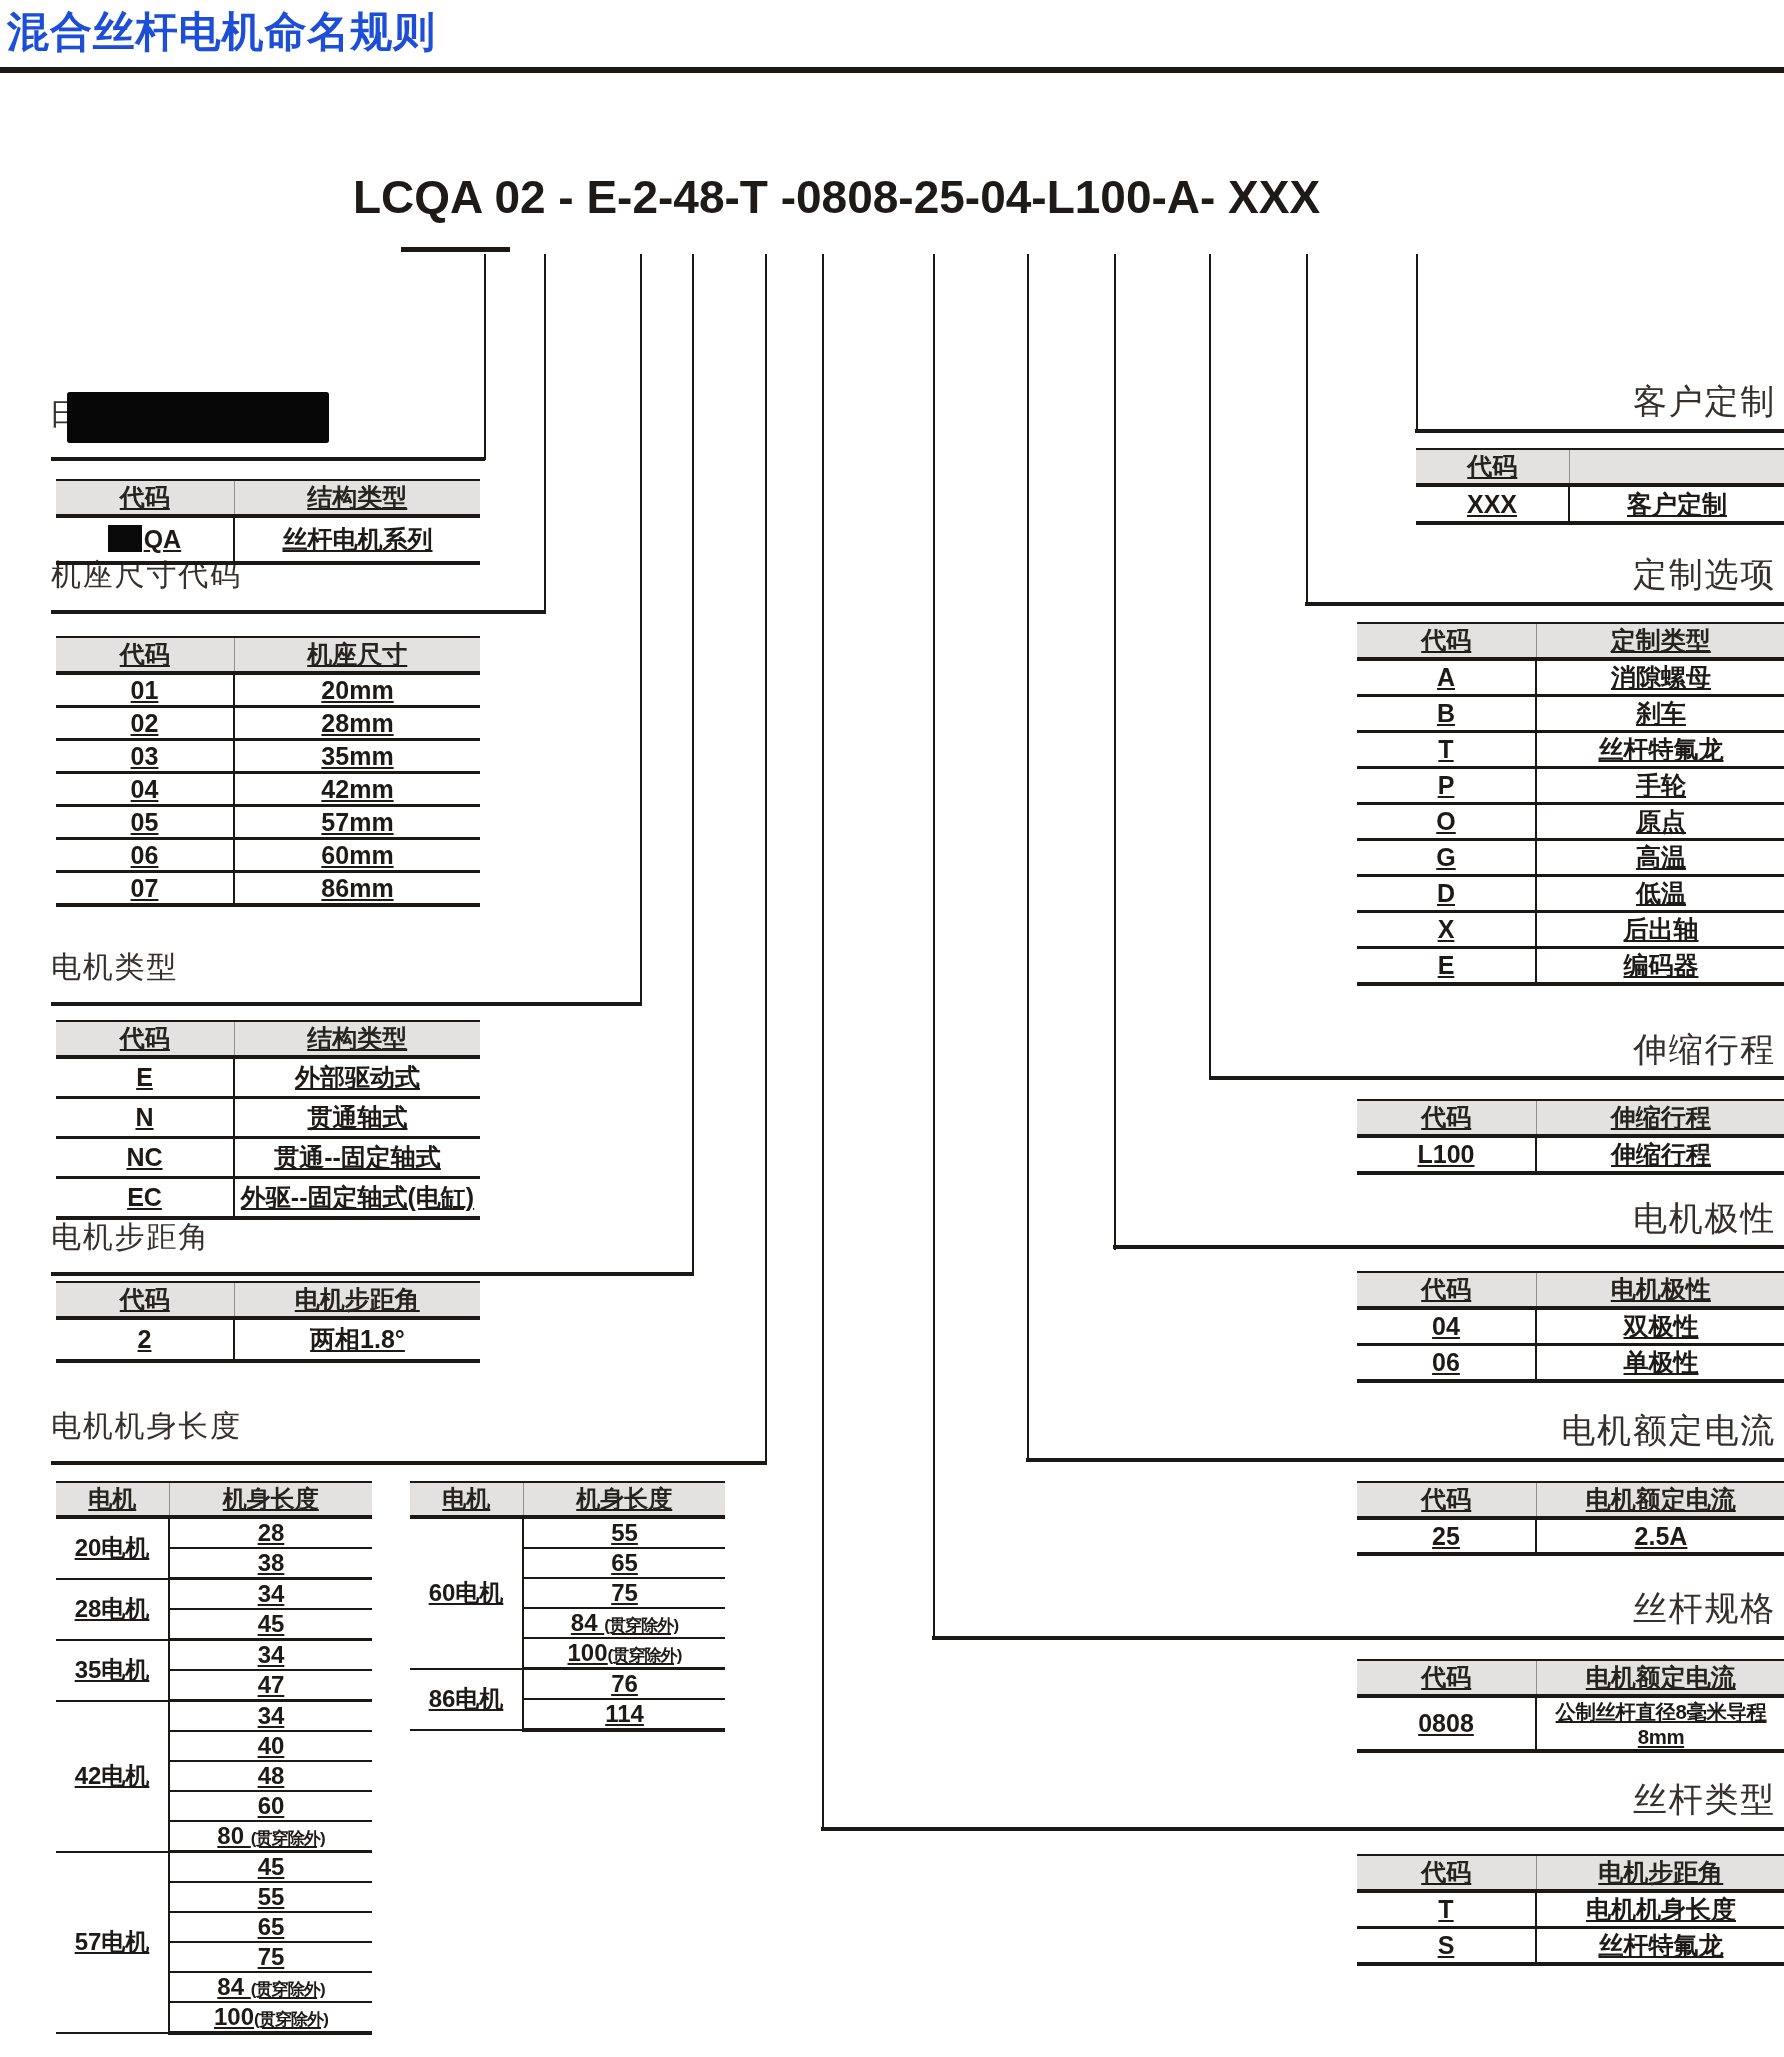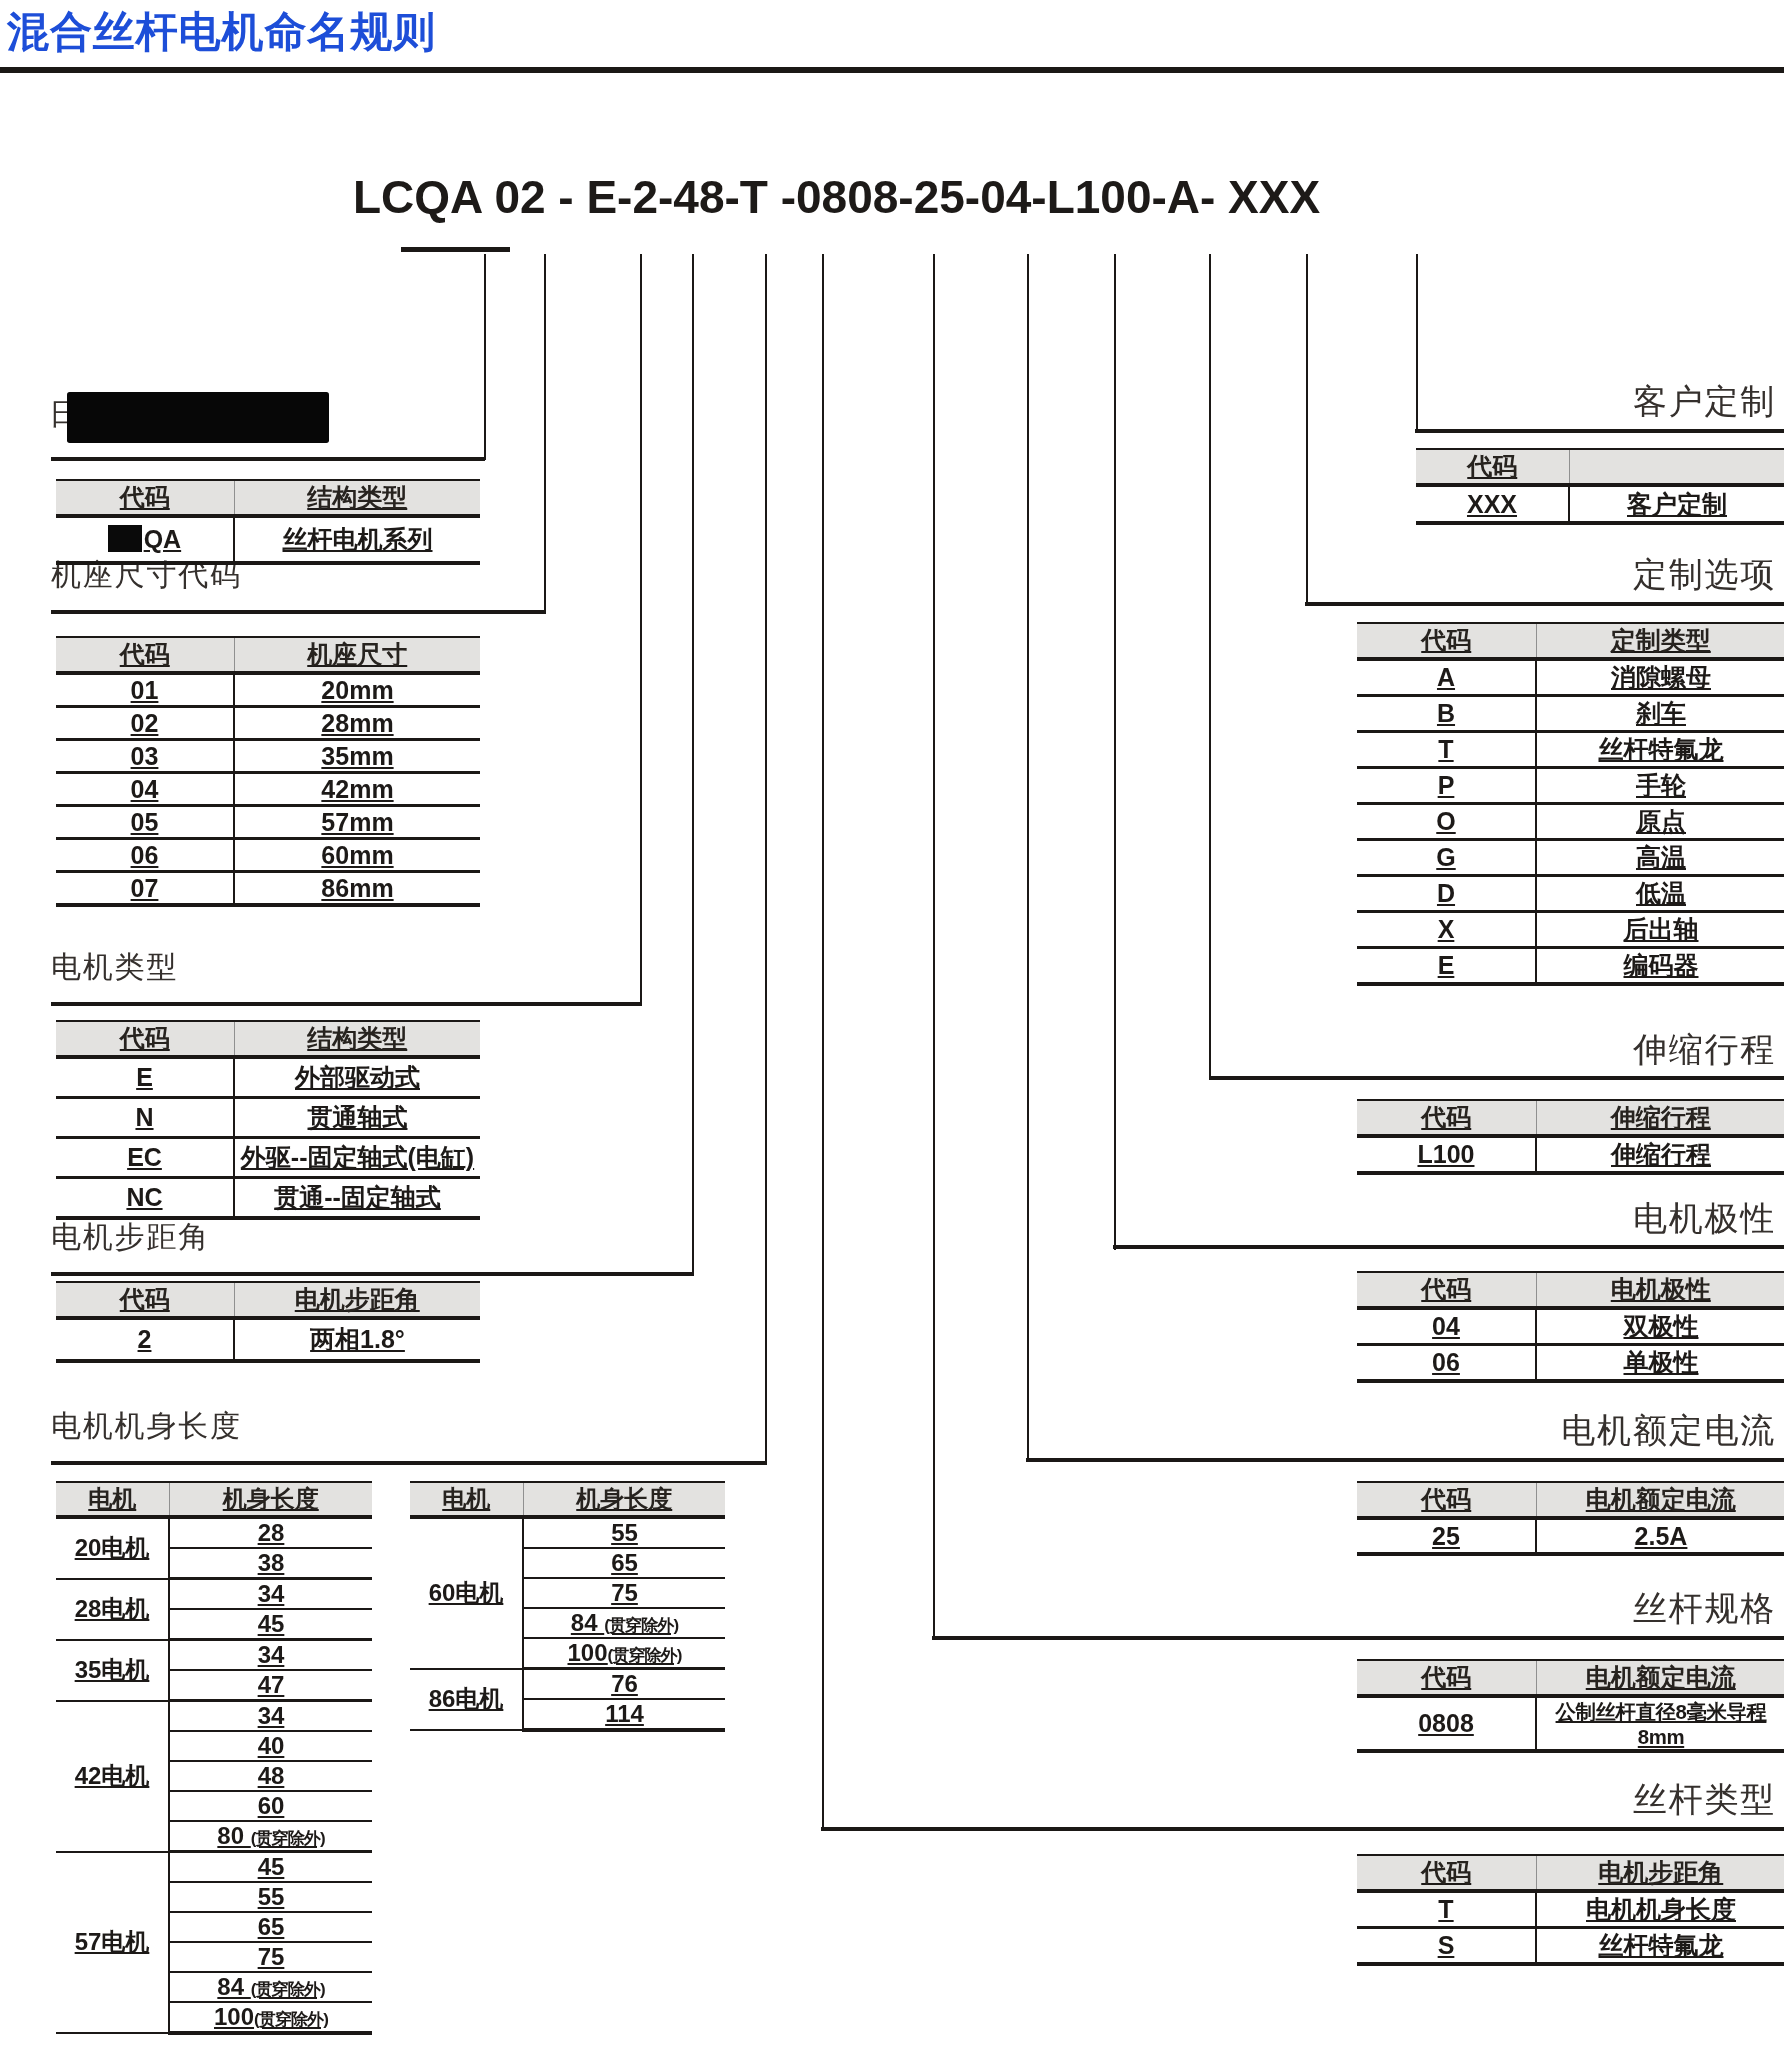--- a/index.html
+++ b/index.html
@@ -171,27 +171,27 @@
       <tbody>
         <tr>
           <td class="c1">E</td>
           <td class="">外部驱动式</td>
         </tr>
         <tr>
           <td class="c1">N</td>
           <td class="">贯通轴式</td>
         </tr>
         <tr>
+          <td class="c1">NC</td>
+          <td class="">贯通--固定轴式</td>
+        </tr>
+        <tr>
           <td class="c1">EC</td>
           <td class="">外驱--固定轴式(电缸)</td>
         </tr>
-        <tr>
-          <td class="c1">NC</td>
-          <td class="">贯通--固定轴式</td>
-        </tr>
       </tbody>
     </table>
   <table class="tbl t-step">
       <colgroup>
         <col style="width:178px">
         <col style="width:246px">
       </colgroup>
       <thead>
         <tr>
           <th class="c1">代码</th>

